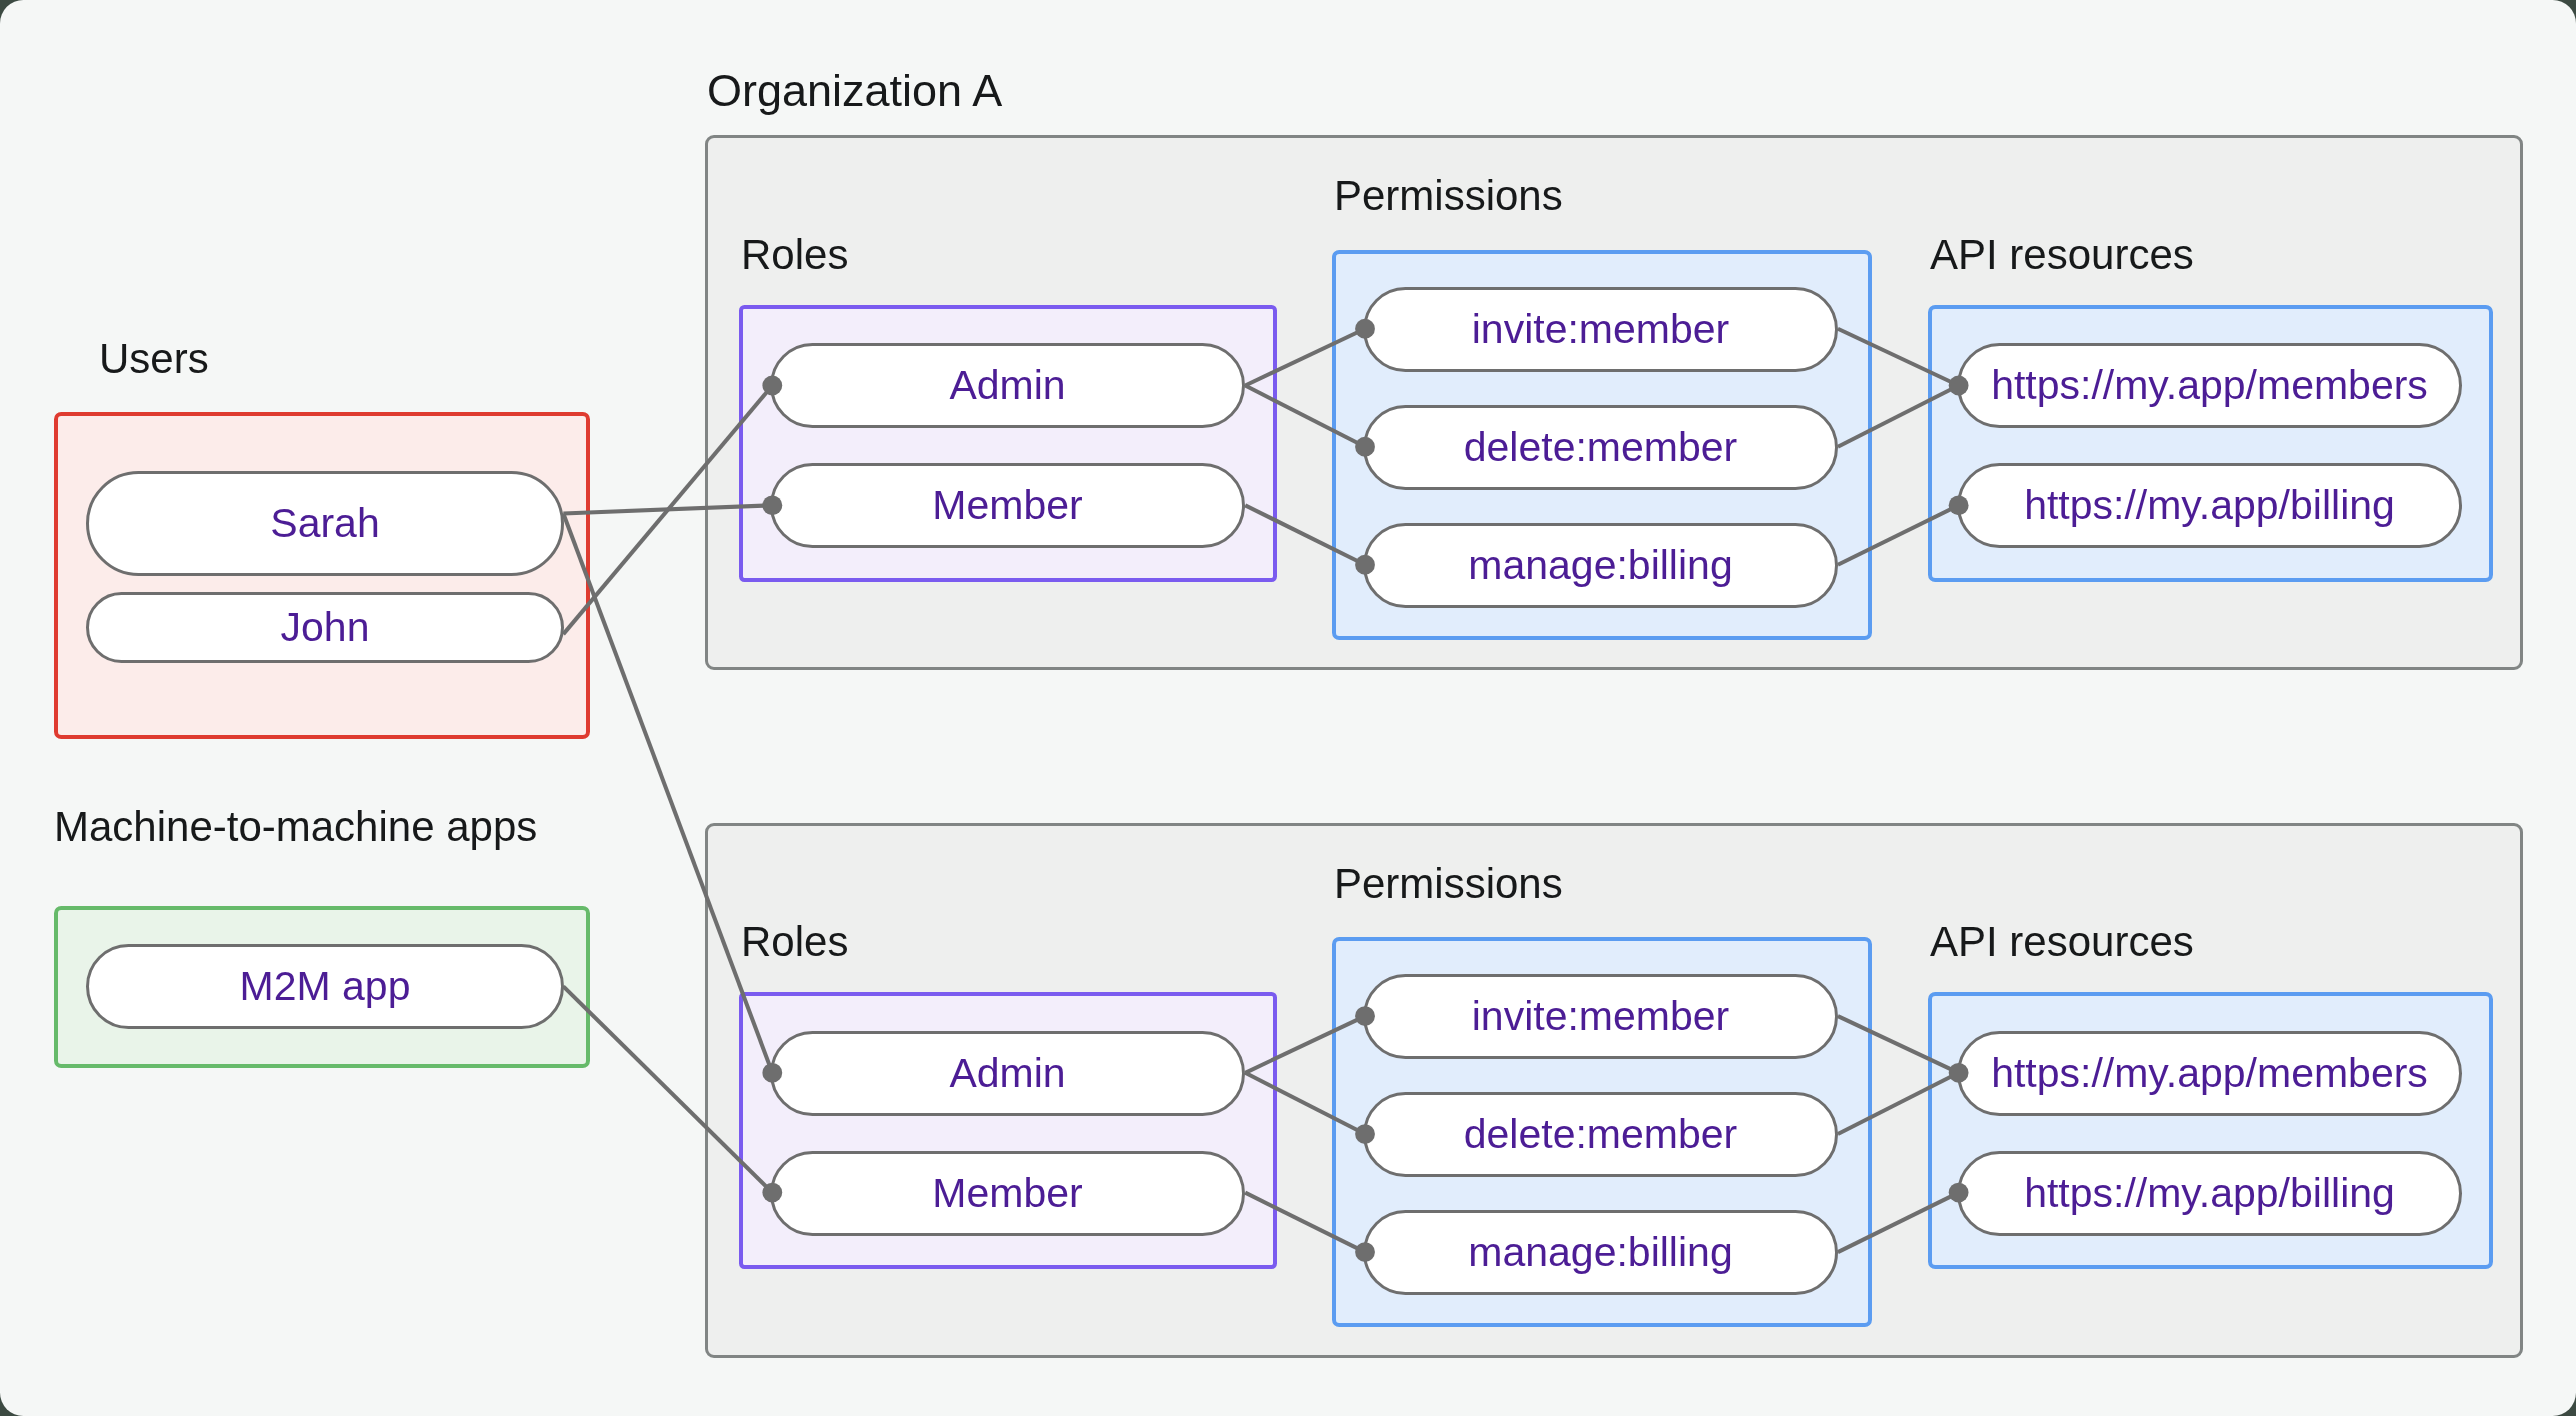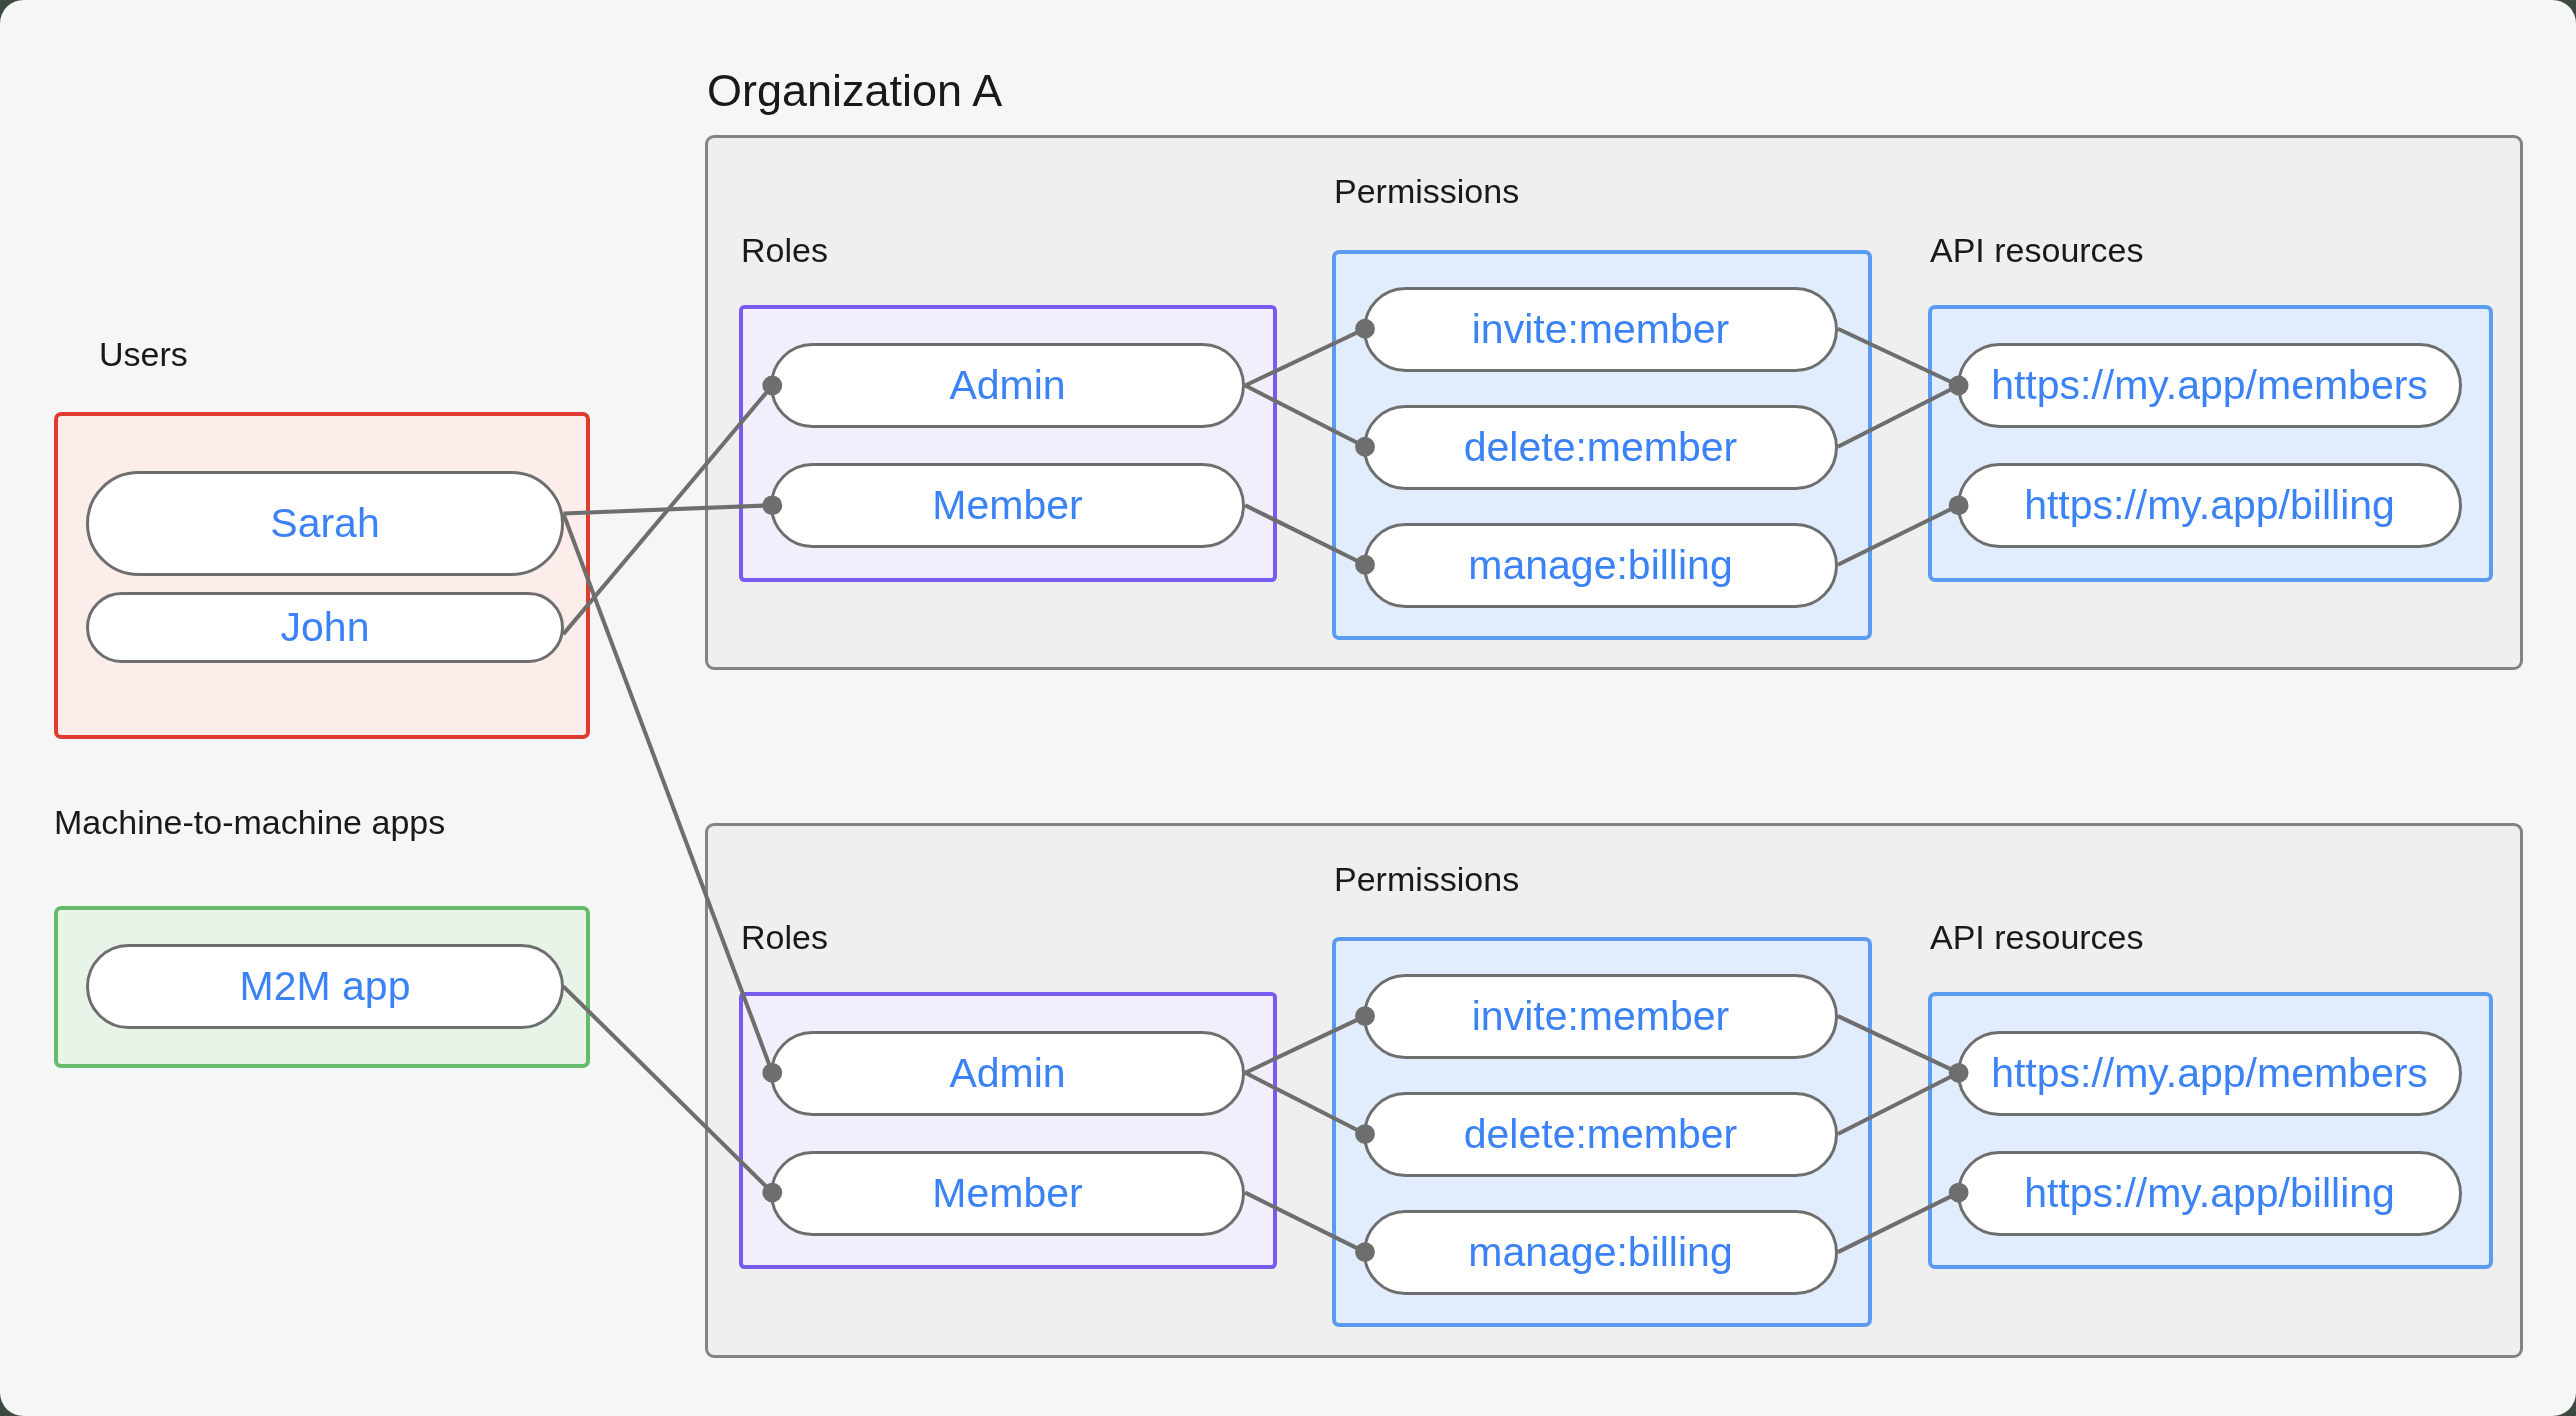--- a/index.html
+++ b/index.html
@@ -12,21 +12,21 @@
     position: relative;
     width: 2576px;
     height: 1416px;
     background: #f5f7f6;
     border-radius: 23.4px;
     overflow: hidden;
   }
   .label {
     position: absolute;
     color: #17191a;
-    font-size: 34px;
+    font-size: 42px;
     line-height: 1.15;
     white-space: nowrap;
   }
   .org-label { font-size: 45px; }
   .box {
     position: absolute;
     box-sizing: border-box;
     border-radius: 7.2px;
   }
   .org-box   { background: #eeefee; border: 3.6px solid #818584; border-radius: 9px; }
@@ -37,21 +37,21 @@
   .pill {
     position: absolute;
     box-sizing: border-box;
     background: #ffffff;
     border: 3.6px solid #6e6e6e;
     border-radius: 900px;
     display: flex;
     align-items: center;
     justify-content: center;
     font-size: 41px;
-    color: #3b82f6;
+    color: #4c1d95;
     white-space: nowrap;
   }
   .edges {
     position: absolute;
     inset: 0;
     width: 100%;
     height: 100%;
     pointer-events: none;
   }
   .edges line { stroke: #6e6e6e; stroke-width: 4.5; }

